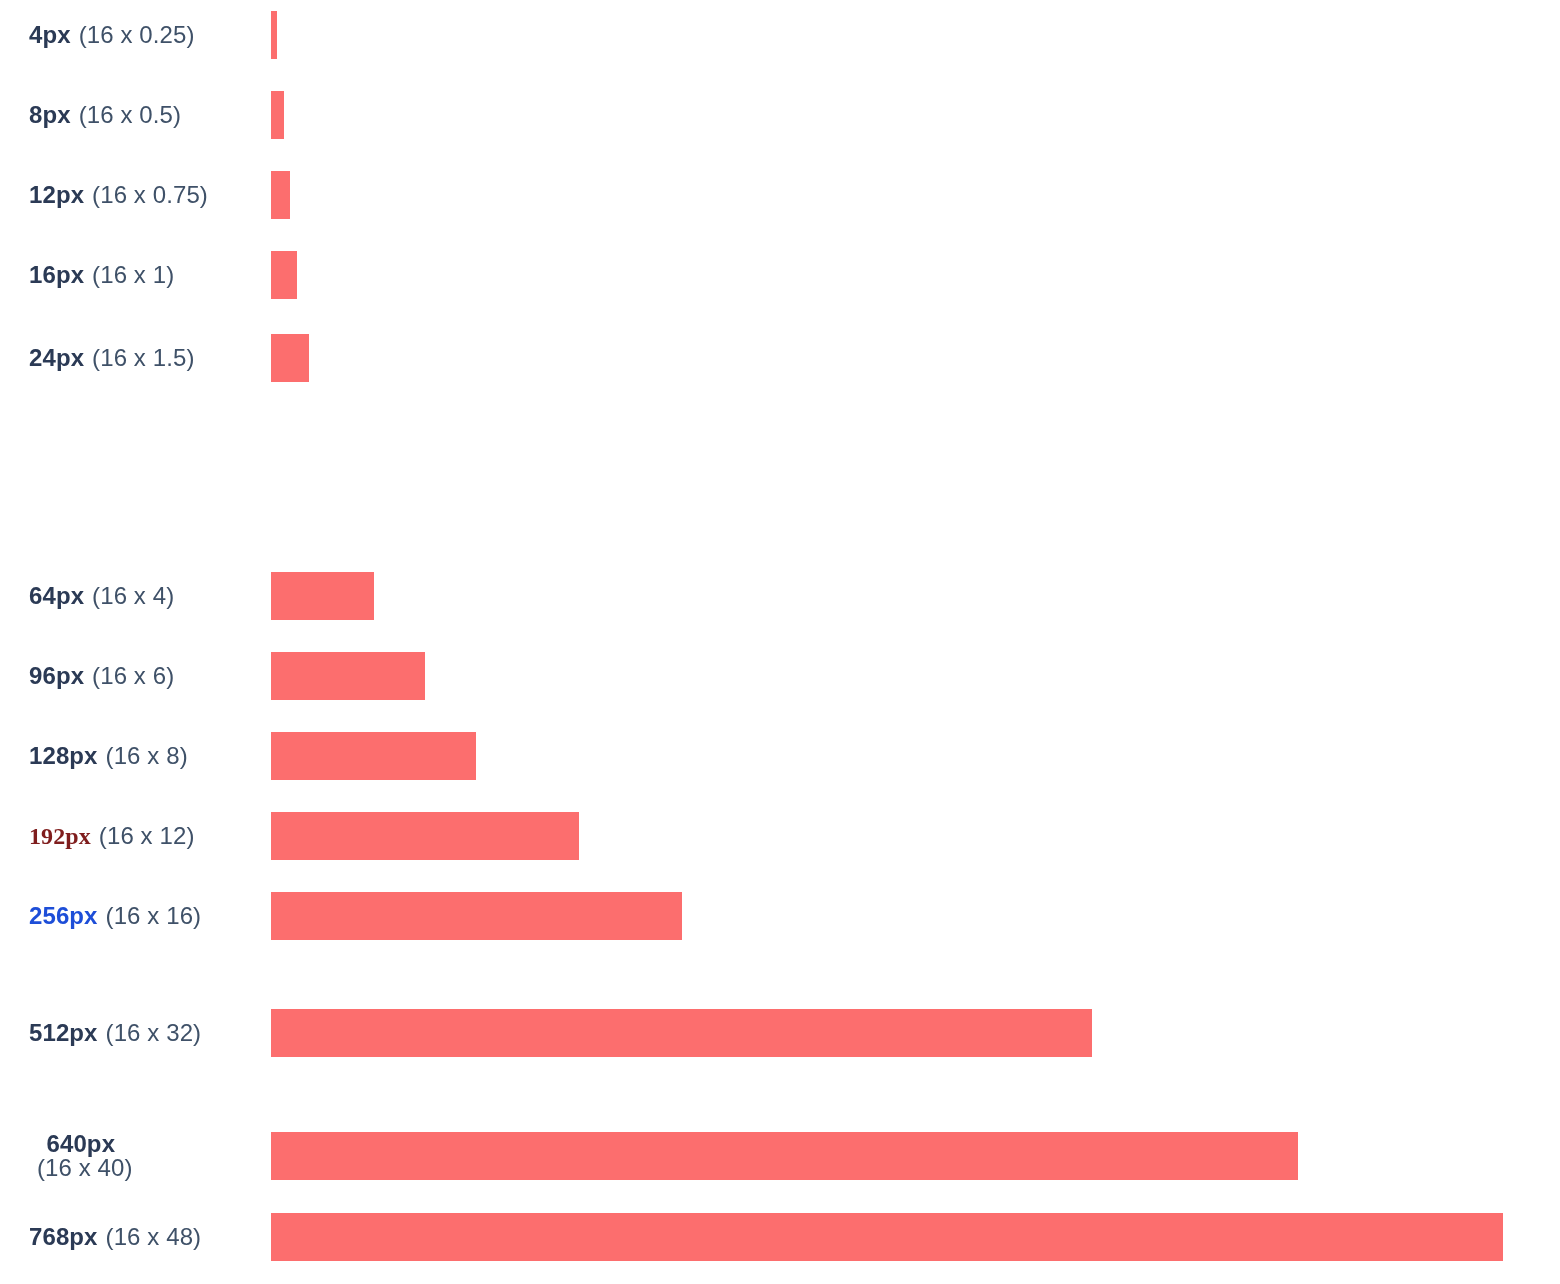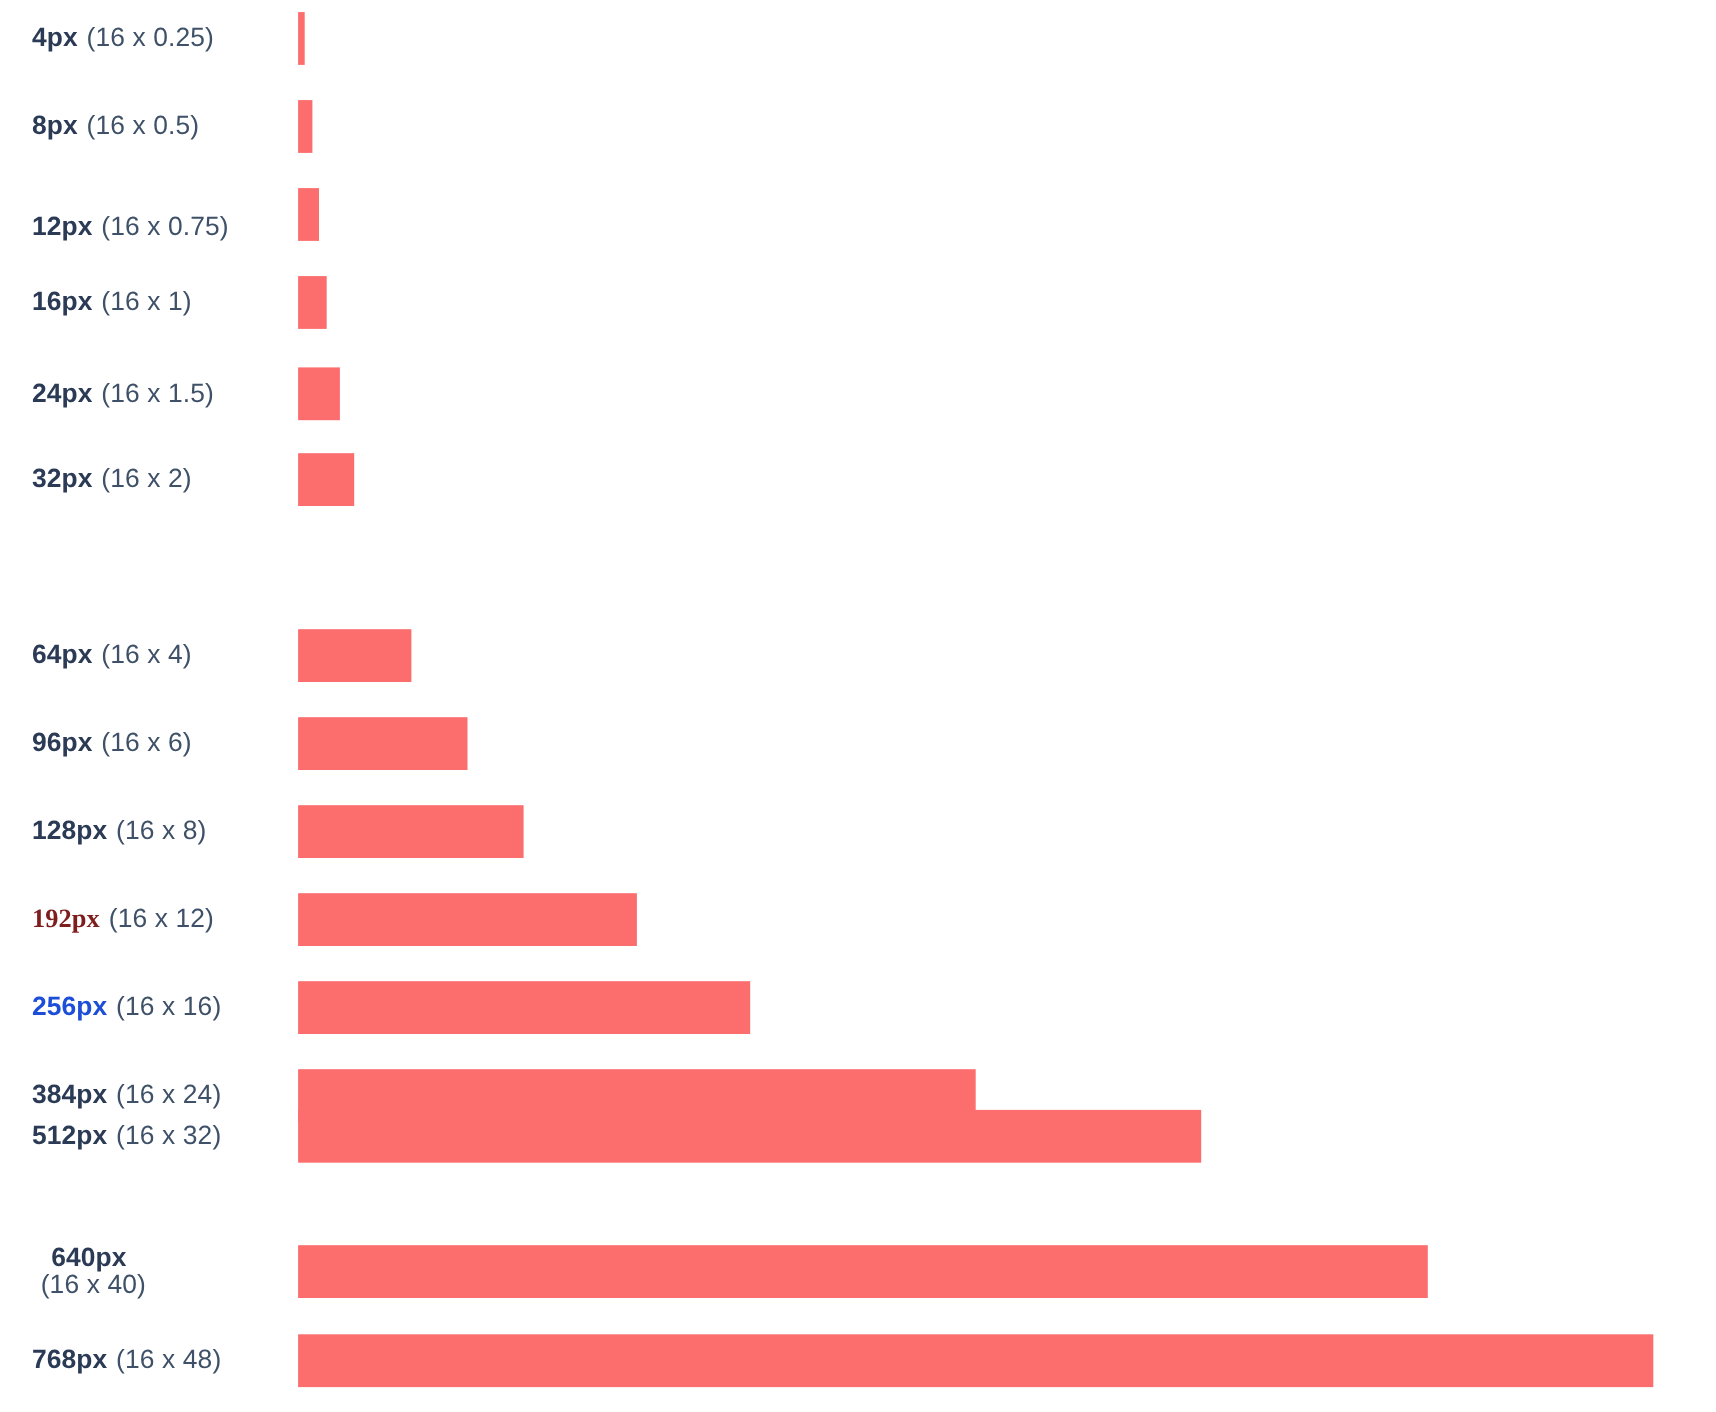--- a/index.html
+++ b/index.html
@@ -92,21 +92,21 @@
       <div class="scale-row" style="top: 91.1px; height: 48px;">
         <div class="row-label" style="height: 48px;">
           <span class="label-value" style="color: rgb(43, 58, 85);">8px</span>
           <span class="label-formula" style="color: rgb(63, 81, 104);">(16 x 0.5)</span>
         </div>
         <div class="row-bar-track" style="left: 271px; height: 48px;">
           <div class="row-bar" style="width: 13px; height: 48px; background: rgb(252, 110, 110);"></div>
         </div>
       </div>
       <div class="scale-row" style="top: 171.2px; height: 48px;">
-        <div class="row-label" style="height: 48px; align-items: flex-end;">
+        <div class="row-label" style="height: 48px;">
           <span class="label-value" style="color: rgb(43, 58, 85);">12px</span>
           <span class="label-formula" style="color: rgb(63, 81, 104);">(16 x 0.75)</span>
         </div>
         <div class="row-bar-track" style="left: 271px; height: 48px;">
           <div class="row-bar" style="width: 19px; height: 48px; background: rgb(252, 110, 110);"></div>
         </div>
       </div>
       <div class="scale-row" style="top: 251.3px; height: 48px;">
         <div class="row-label" style="height: 48px;">
           <span class="label-value" style="color: rgb(43, 58, 85);">16px</span>
@@ -118,29 +118,20 @@
       </div>
       <div class="scale-row" style="top: 334px; height: 48px;">
         <div class="row-label" style="height: 48px;">
           <span class="label-value" style="color: rgb(43, 58, 85);">24px</span>
           <span class="label-formula" style="color: rgb(63, 81, 104);">(16 x 1.5)</span>
         </div>
         <div class="row-bar-track" style="left: 271px; height: 48px;">
           <div class="row-bar" style="width: 38px; height: 48px; background: rgb(252, 110, 110);"></div>
         </div>
       </div>
-      <div class="scale-row" style="top: 411.5px; height: 48px;">
-        <div class="row-label" style="height: 48px;">
-          <span class="label-value" style="color: rgb(43, 58, 85);">32px</span>
-          <span class="label-formula" style="color: rgb(63, 81, 104);">(16 x 2)</span>
-        </div>
-        <div class="row-bar-track" style="left: 271px; height: 48px;">
-          <div class="row-bar" style="width: 51px; height: 48px; background: rgb(252, 110, 110);"></div>
-        </div>
-      </div>
       <div class="scale-row" style="top: 571.7px; height: 48px;">
         <div class="row-label" style="height: 48px;">
           <span class="label-value" style="color: rgb(43, 58, 85);">64px</span>
           <span class="label-formula" style="color: rgb(63, 81, 104);">(16 x 4)</span>
         </div>
         <div class="row-bar-track" style="left: 271px; height: 48px;">
           <div class="row-bar" style="width: 103px; height: 48px; background: rgb(252, 110, 110);"></div>
         </div>
       </div>
       <div class="scale-row" style="top: 651.8px; height: 48px;">
@@ -170,29 +161,20 @@
           <div class="row-bar" style="width: 308px; height: 48px; background: rgb(252, 110, 110);"></div>
         </div>
       </div>
       <div class="scale-row" style="top: 892.1px; height: 48px;">
         <div class="row-label" style="height: 48px;">
           <span class="label-value" style="color: #1d4ed8;">256px</span>
           <span class="label-formula" style="color: rgb(63, 81, 104);">(16 x 16)</span>
         </div>
         <div class="row-bar-track" style="left: 271px; height: 48px;">
           <div class="row-bar" style="width: 411px; height: 48px; background: rgb(252, 110, 110);"></div>
-        </div>
-      </div>
-      <div class="scale-row" style="top: 972.2px; height: 48px;">
-        <div class="row-label" style="height: 48px;">
-          <span class="label-value" style="color: rgb(43, 58, 85);">384px</span>
-          <span class="label-formula" style="color: rgb(63, 81, 104);">(16 x 24)</span>
-        </div>
-        <div class="row-bar-track" style="left: 271px; height: 48px;">
-          <div class="row-bar" style="width: 616px; height: 48px; background: rgb(252, 110, 110);"></div>
         </div>
       </div>
       <div class="scale-row" style="top: 1009px; height: 48px; padding-left: 48px;">
         <div class="row-label" style="height: 48px;">
           <span class="label-value" style="color: rgb(43, 58, 85);">512px</span>
           <span class="label-formula" style="color: rgb(63, 81, 104);">(16 x 32)</span>
         </div>
         <div class="row-bar-track" style="left: 271px; height: 48px;">
           <div class="row-bar" style="width: 821px; height: 48px; background: rgb(252, 110, 110);"></div>
         </div>

